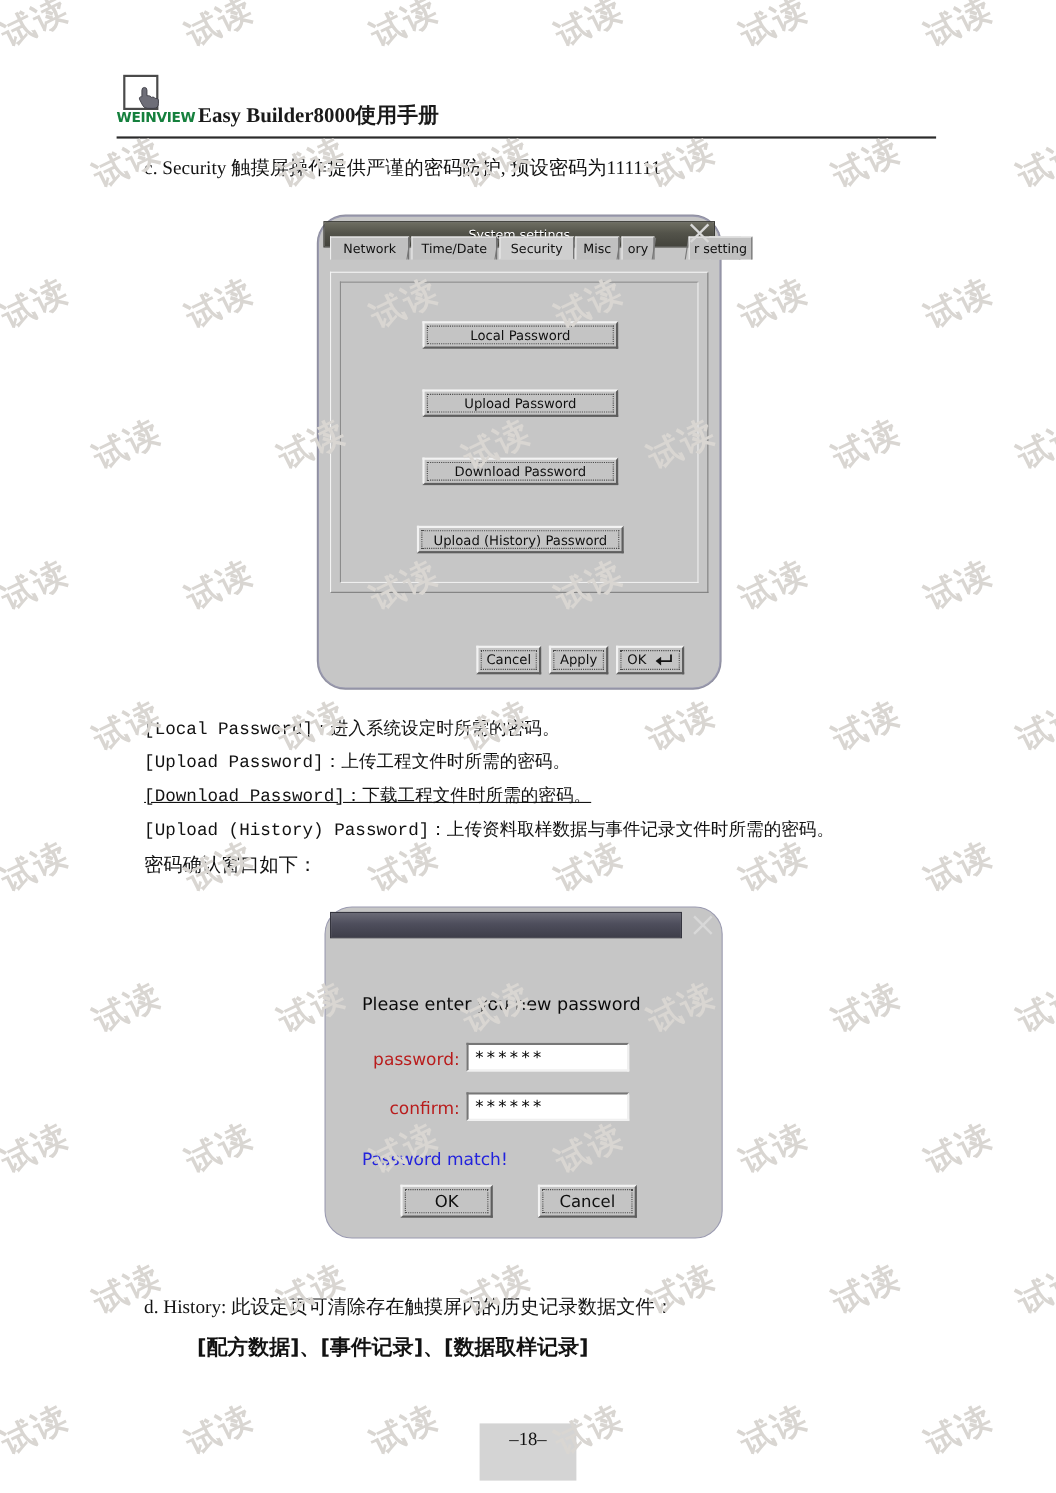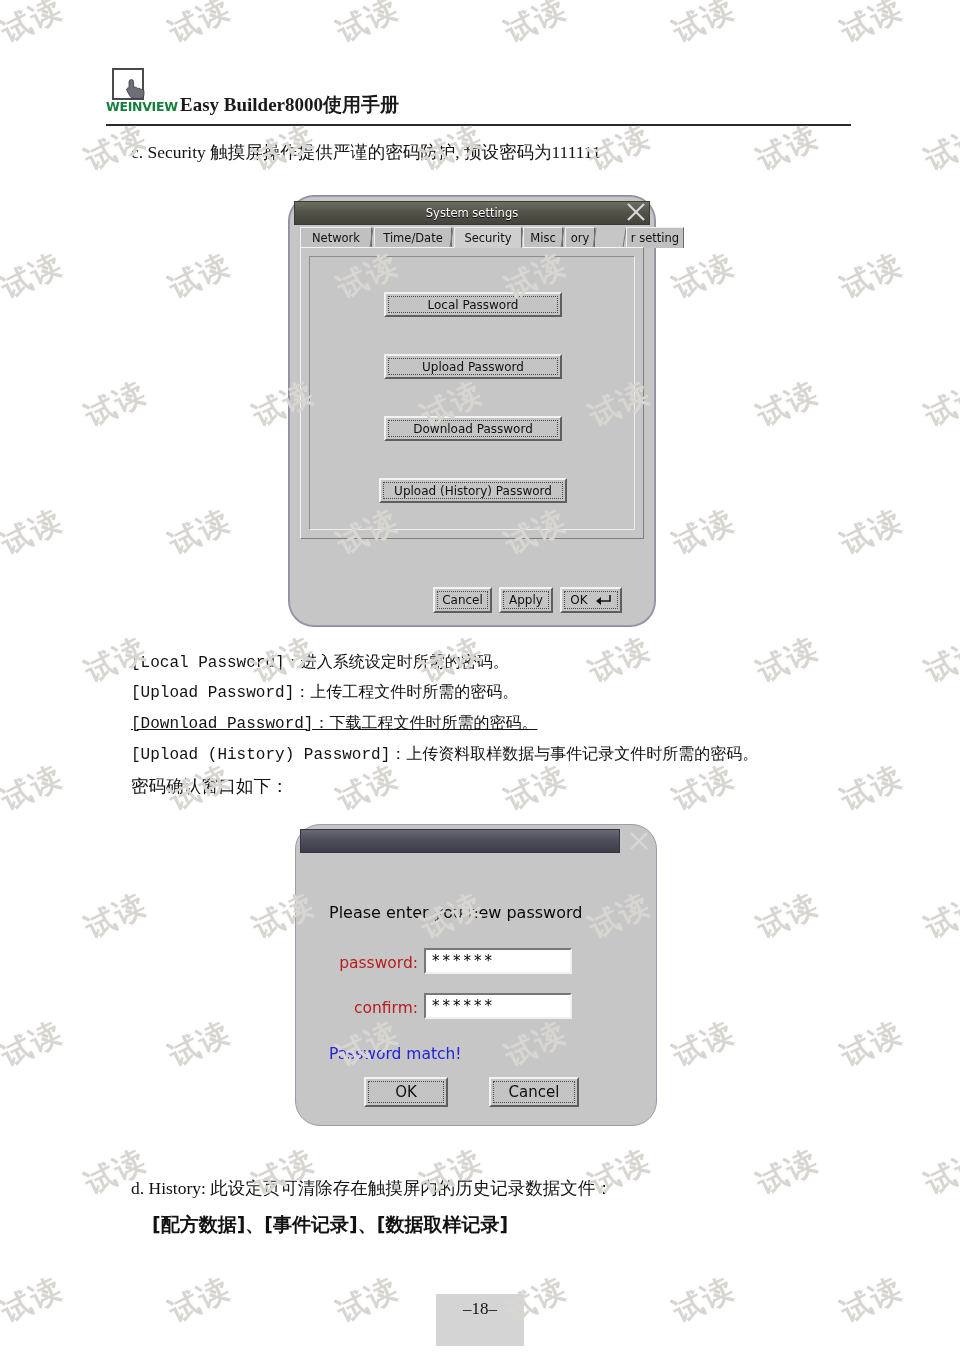--- a/index.html
+++ b/index.html
@@ -55,21 +55,21 @@
     position:absolute;
     font-family:"Liberation Serif", serif;
     font-size:17.5px;color:#121212;white-space:nowrap;
   }
   .para-mono{
     font-family:"Liberation Mono", monospace;
     font-size:16px;
   }
   .para-hei{
     font-family:"DejaVu Sans", sans-serif;
-    font-weight:700;font-size:19px;
+    font-weight:700;font-size:19px;margin-left:27px;
   }
 
   
   .dlg{position:absolute;background:#c6c6c6;border-radius:25px;}
   .dlg-outer1{
     left:289px;top:196px;width:364px;height:428px;
     border:1px solid #9a9ab0;
     box-shadow:0 0 0 1px #8e8e9e;
     background:#c6c6c6;
   }
@@ -85,21 +85,21 @@
     text-shadow:0 1px 0 #000;
   }
   .close-x{
     position:absolute;right:6px;top:3px;width:24px;height:24px;
     z-index:4;
   }
   .close-x svg{display:block;}
 
   
   .tabstrip{
-    position:absolute;left:10px;top:30px;width:344px;height:21px;
+    position:absolute;left:10px;top:18px;width:344px;height:21px;
   }
   .tab{
     position:absolute;top:0;height:21px;
     background:#c0c0c0;
     border-left:1px solid #efefef;
     border-top:1px solid #efefef;
     border-right:1px solid #6a6a6a;
     font-family:"DejaVu Sans", sans-serif;
     font-size:11.5px;color:#111;
     display:flex;align-items:center;justify-content:center;

